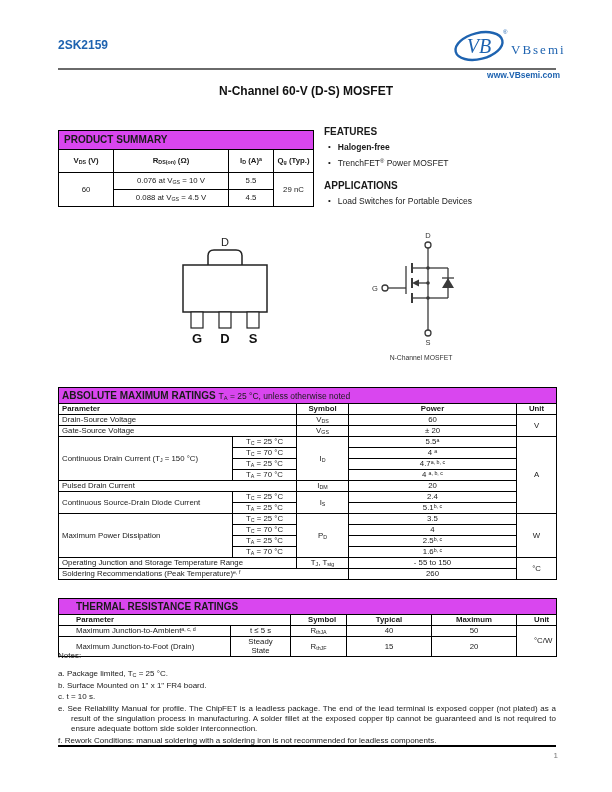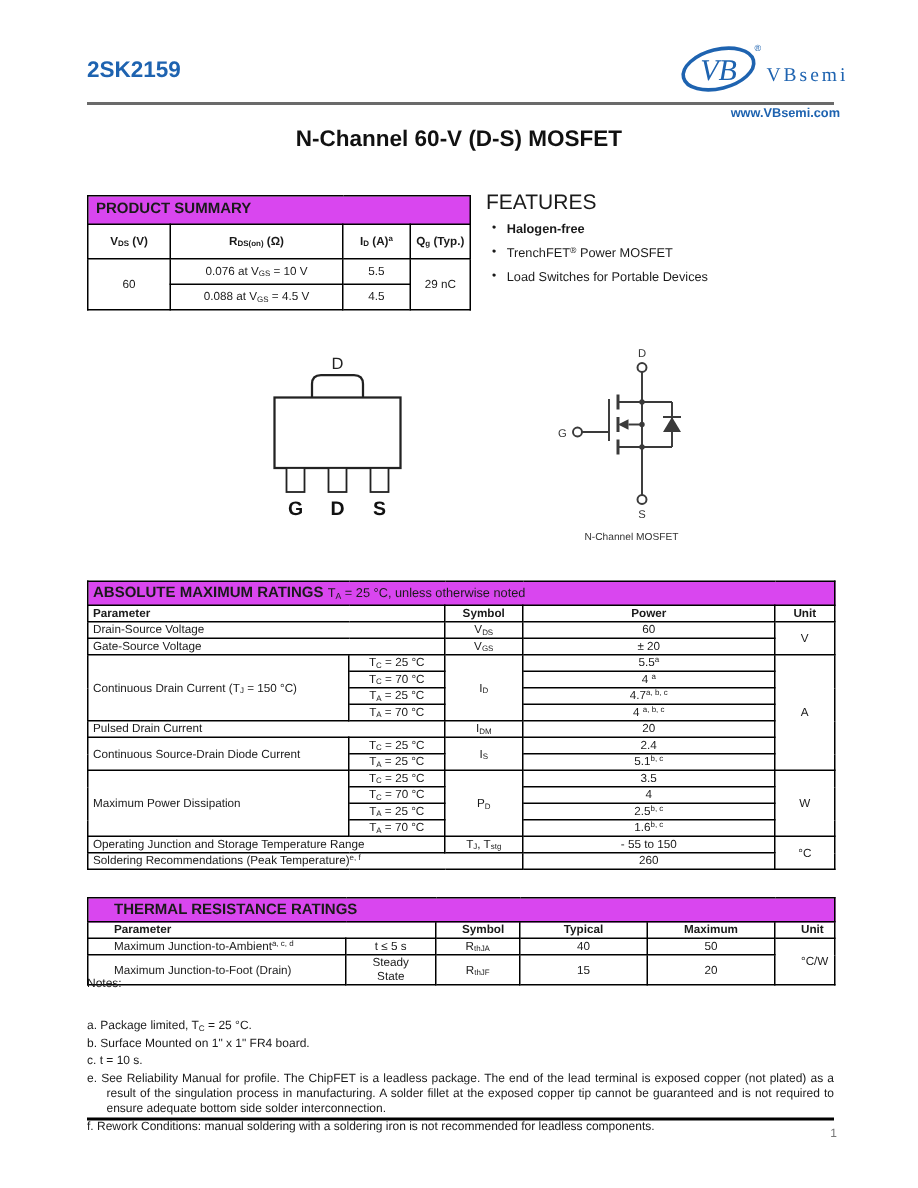--- a/index.html
+++ b/index.html
@@ -7,44 +7,44 @@
   .page {
     position:relative; width:612px; height:792px; margin:0 auto;
     background:#ffffff; font-family:"Liberation Sans", sans-serif; color:#1a1a1a;
     overflow:hidden;
   }
   sub, sup { font-size:68%; line-height:0; }
   sub { vertical-align:-0.25em; }
   sup { vertical-align:0.45em; }
 
   
-  .part-number { position:absolute; left:58px; top:38px; font-size:15px; font-weight:bold; color:#1e63b0; }
+  .part-number { position:absolute; left:58px; top:38px; font-size:12px; font-weight:bold; color:#1e63b0; }
   .logo { position:absolute; left:453px; top:26px; width:130px; height:38px; }
   .logo-row { display:flex; align-items:flex-end; }
   .logo-text { font-family:"Liberation Serif", serif; font-size:13px; letter-spacing:2px; color:#1e63b0; margin-left:2px; padding-bottom:6px; }
   .header-rule { position:absolute; left:58px; top:68px; width:498px; height:2px; background:#6a6a6a; }
   .website { position:absolute; right:52px; top:70px; font-size:8.5px; font-weight:bold; color:#1e63b0; text-decoration:none; }
-  .doc-title { position:absolute; left:0; top:84px; width:612px; text-align:center; font-size:15px; font-weight:bold; color:#111; }
+  .doc-title { position:absolute; left:0; top:84px; width:612px; text-align:center; font-size:12px; font-weight:bold; color:#111; }
 
   
   table { border-collapse:collapse; table-layout:fixed; }
   td, th { border:1px solid #000; font-size:7.8px; padding:1px 3px; text-align:center; vertical-align:middle; line-height:1.2; }
   .title-cell { background:#d946ef; text-align:left; font-size:10px; font-weight:bold; padding:3px 5px; }
   .title-cond { font-weight:normal; font-size:8.5px; }
   .head-cell { font-weight:bold; }
   .left { text-align:left; padding-left:5px; }
 
   
   .ps-table { position:absolute; left:58px; top:130px; width:255px; }
   .ps-table td { height:17px; }
   .ps-table .hrow td { height:23px; font-weight:bold; }
 
   
   .feat-block { position:absolute; left:324px; top:126px; width:200px; }
-  .feat-title { font-size:14px; font-weight:normal; margin-bottom:5px; }
+  .feat-title { font-size:10px; font-weight:bold; margin-bottom:5px; }
   .feat-item { font-size:8.5px; margin:0 0 6px 4px; display:flex; }
   .bullet { margin-right:7px; font-size:8px; }
   .feat-item.b0 .feat-text { font-weight:bold; }
   .apps-title { margin-top:12px; }
 
   
   .rohs { position:absolute; left:531px; top:128px; width:42px; text-align:center; }
   .pb-box { width:36px; height:40px; border:1.5px solid #000; margin:0 auto; position:relative; }
   .pbfree-label { position:absolute; bottom:1px; left:0; width:100%; font-size:4.5px; font-weight:bold; }
   .rohs-label { font-size:12px; font-weight:bold; margin-top:3px; letter-spacing:0.5px; }
@@ -59,21 +59,21 @@
   .amr-table { position:absolute; left:58px; top:387px; width:498px; }
   .amr-table td { height:11px; padding:0 3px; }
   .amr-table .title-cell, .thr-table .title-cell { height:16px; }
 
   
   .thr-table { position:absolute; left:58px; top:598px; width:498px; }
   .thr-table td { height:11px; padding:0 17px; }
 
   
   .notes { position:absolute; left:58px; top:651px; width:498px; font-size:8px; line-height:1.3; }
-  .notes-title { margin-bottom:18px; }
+  .notes-title { margin-bottom:8px; }
   .note { padding-left:13px; text-indent:-13px; margin-bottom:1px; }
   .note.justify { text-align:justify; }
 
   
   .footer-rule { position:absolute; left:58px; top:745px; width:498px; height:2px; background:#000; }
   .page-num { position:absolute; right:54px; top:751px; font-size:8px; color:#777; }
 
   svg text { font-family:"Liberation Sans", sans-serif; }
   .serif-it { font-family:"Liberation Serif", serif; font-style:italic; }
 </style>
@@ -133,20 +133,21 @@
   <div class="feat-block">
     <div class="feat-title">FEATURES</div>
     <div class="feat-item b0">
       <span class="bullet">•</span>
       <span class="feat-text">Halogen-free</span>
     </div>
     <div class="feat-item">
       <span class="bullet">•</span>
       <span class="feat-text">TrenchFET<sup>®</sup> Power MOSFET</span>
     </div>
+    <div class="feat-title apps-title">APPLICATIONS</div>
     <div class="feat-item">
       <span class="bullet">•</span>
       <span class="feat-text">Load Switches for Portable Devices</span>
     </div>
   </div>
 
 
   <div class="pkg-fig">
     <svg width="130" height="112" viewBox="0 0 130 112">
       <text x="47" y="10" text-anchor="middle" font-size="11" fill="#222">D</text>

